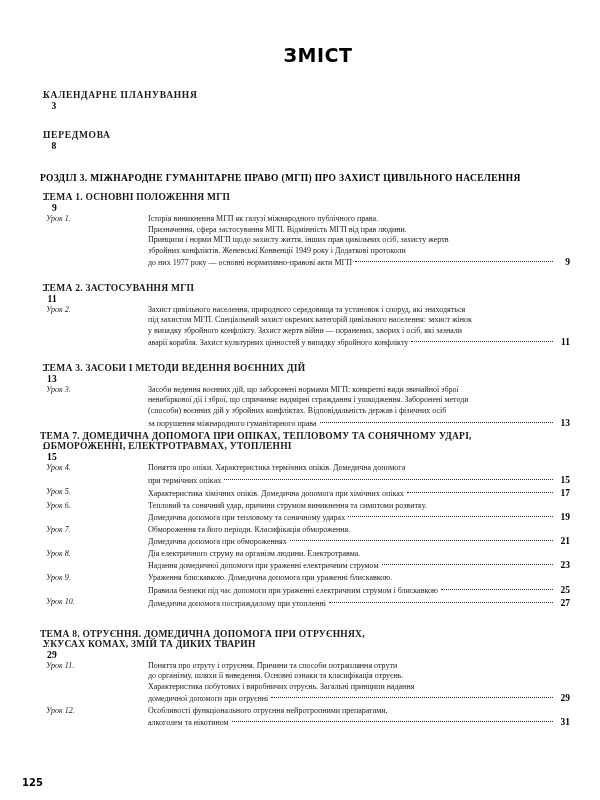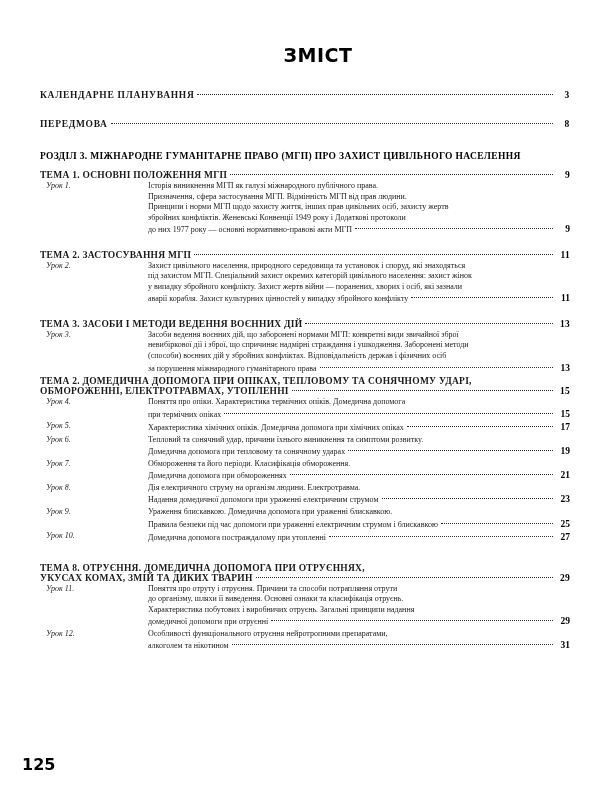--- a/index.html
+++ b/index.html
@@ -37,20 +37,21 @@
   .body-area {
     padding: 0 30px 0 40px;
     margin-top: 24px;
   }
 
   
   .row {
     display: flex;
     align-items: baseline;
     width: 100%;
+    flex-direction: column;
   }
   .row .txt {
     white-space: nowrap;
   }
   .leader {
     flex: 1 1 auto;
     min-width: 6px;
     border-bottom: 1px dotted #2a2a2a;
     transform: translateY(-3px);
     margin: 0 3px;
@@ -138,23 +139,23 @@
   .theme-gap {
     height: 12px;
   }
   .theme-gap.big {
     height: 17px;
   }
 
   .page-number {
     position: absolute;
     left: 22px;
-    bottom: 26px;
+    bottom: 12px;
     font-family: "DejaVu Sans", "Liberation Sans", sans-serif;
-    font-size: 16px;
+    font-size: 10px;
     font-weight: bold;
     color: #000;
   }
 </style>
 </head>
 <body>
 
 <div class="page">
 
   <h1 class="doc-title">ЗМІСТ</h1>
@@ -262,21 +263,21 @@
             <span class="txt">за порушення міжнародного гуманітарного права</span>
             <span class="leader"></span>
             <span class="pg">13</span>
           </div>
         </div>
       </div>
     </div>
 
 
     <div class="theme">
-      <div class="theme-line1">ТЕМА 2. ДОМЕДИЧНА ДОПОМОГА ПРИ ОПІКАХ, ТЕПЛОВОМУ ТА СОНЯЧНОМУ УДАРІ,</div>
+      <div class="theme-line1">ТЕМА 7. ДОМЕДИЧНА ДОПОМОГА ПРИ ОПІКАХ, ТЕПЛОВОМУ ТА СОНЯЧНОМУ УДАРІ,</div>
       <div class="row">
         <span class="txt">ОБМОРОЖЕННІ, ЕЛЕКТРОТРАВМАХ, УТОПЛЕННІ</span>
         <span class="leader"></span>
         <span class="pg">15</span>
       </div>
 
       <div class="lesson">
         <div class="lesson-label">Урок 4.</div>
         <div class="lesson-body">
           <div class="ln">
@@ -298,21 +299,21 @@
             <span class="leader"></span>
             <span class="pg">17</span>
           </div>
         </div>
       </div>
 
       <div class="lesson">
         <div class="lesson-label">Урок 6.</div>
         <div class="lesson-body">
           <div class="ln">
-              <span class="txt">Тепловий та сонячний удар, причини їхнього виникнення та симптоми розвитку.</span>
+              <span class="txt">Тепловий та сонячний удар, причини струмом виникнення та симптоми розвитку.</span>
             </div>
           <div class="ln">
             <span class="txt">Домедична допомога при тепловому та сонячному ударах</span>
             <span class="leader"></span>
             <span class="pg">19</span>
           </div>
         </div>
       </div>
 
       <div class="lesson">

